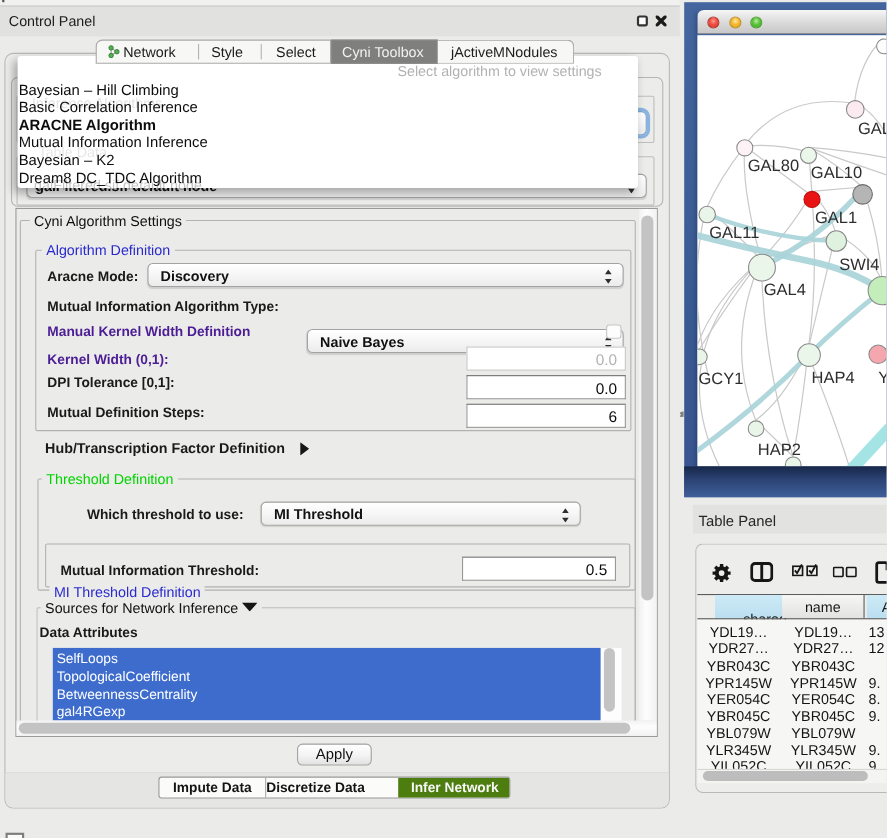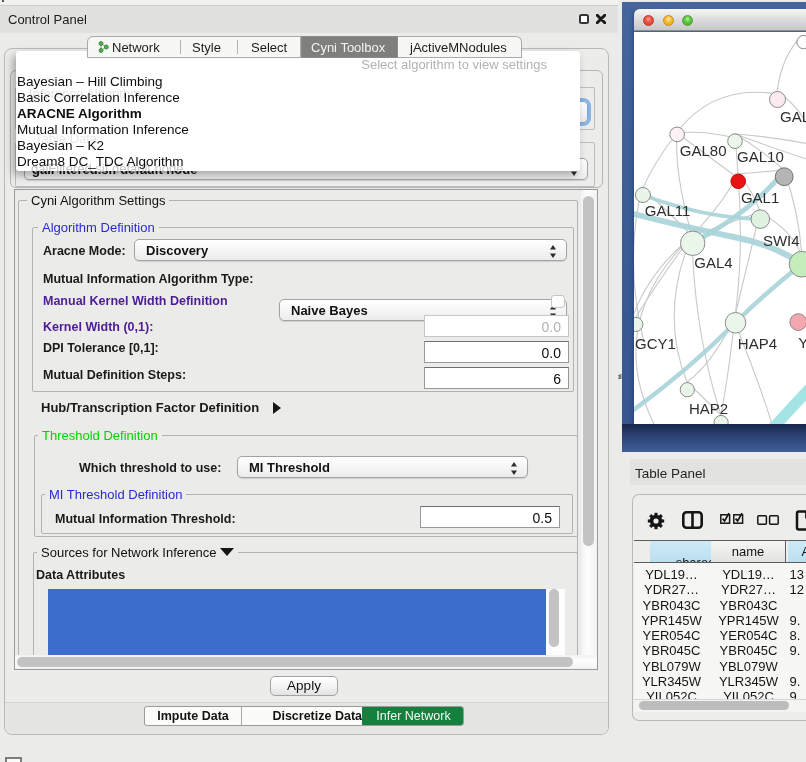--- a/index.html
+++ b/index.html
@@ -119,50 +119,51 @@
 </div>
 <div class="abs b13" style="left:79px;top:461px;">Which threshold to use:</div>
 <div class="combo" style="left:237px;top:456px;width:291px;">
     <span class="ct">MI Threshold</span>
   <svg class="arr" viewBox="0 0 8 13" style="width:8px;height:13px;top:4.5px;">
       <path d="M4 0 L7 4.4 L1 4.4 Z" fill="#2e2e2e"></path>
       <path d="M4 13 L7 8.6 L1 8.6 Z" fill="#2e2e2e"></path>
     </svg>
   </div>
 <div class="group" style="left:41px;top:494px;width:532px;height:40px;">
-  <span class="gtitle" style="left:3px;color:#2a2ad0;">MI Threshold Definition</span>
+  <span class="gtitle" style="left:3px;color:#2a2ad0;margin-top:44px;">MI Threshold Definition</span>
 </div>
 <div class="abs b13" style="left:55px;top:512px;">Mutual Information Threshold:</div>
 <div class="field" style="left:420px;top:506px;width:140px;">0.5</div>
 
 <div class="group" style="left:33px;top:552px;width:545px;height:105px;border-bottom:none;">
   <span class="gtitle" style="left:3px;color:#111;">Sources for Network Inference <svg width="14" height="9" viewBox="0 0 14 9" style="vertical-align:1px;">
         <path d="M0 1 L14 1 L7 9 Z" fill="#161616"></path>
       </svg></span>
 </div>
 <div class="abs b13" style="left:36px;top:568px;">Data Attributes</div>
 <div class="abs" style="left:48px;top:589px;width:517px;height:67px;background:#fdfdfd;">
   <div style="position:absolute;left:0;top:0;width:498px;height:66px;background:#3d6ccd;"></div>
+  <div style="position:absolute;left:3.5px;top:2px;font-size:12.5px;line-height:16px;color:#fff;">SelfLoops<br>TopologicalCoefficient<br>BetweennessCentrality<br>gal4RGexp</div>
   <div class="thumb" style="left:501px;top:0px;width:10px;height:58px;border-radius:5px;"></div>
 </div>
 
 <div class="abs" style="left:581px;top:190px;width:16px;height:465px;background:linear-gradient(90deg,#f2f2f2,#fdfdfd 40%,#f2f2f2);"></div>
 <div class="thumb" style="left:583px;top:196px;width:11px;height:350px;"></div>
 
 <div class="abs" style="left:15px;top:655px;width:582px;height:14px;background:linear-gradient(#f2f2f2,#fdfdfd 40%,#f2f2f2);"></div>
 <div class="thumb" style="left:17px;top:657px;width:556px;height:10px;border-radius:5px;"></div>
 
 <div class="abs" style="left:270px;top:676px;width:68px;height:20px;border:1px solid #a3a3a3;border-radius:5px;background:linear-gradient(#ffffff,#f3f3f3 55%,#e2e2e2);text-align:center;font-size:13.5px;color:#111;padding-top:1px;">Apply</div>
 
 <div class="abs" style="left:5px;top:702px;width:603px;height:32px;background:#e5e5e3;border-radius:0 0 7px 7px;border-top:1px solid #d4d4d2;"></div>
 <div class="abs" style="left:144px;top:706px;width:320px;height:20px;border:1px solid #9a9a9a;border-radius:3px;background:#fbfbf9;overflow:hidden;">
   <div style="position:absolute;left:0;top:0;width:96px;height:20px;font-size:12.5px;font-weight:bold;color:#141414;text-align:center;padding-top:2px;">Impute Data</div>
   <div style="position:absolute;left:96px;top:0;width:1px;height:20px;background:#a9a9a9;"></div>
-  <div style="position:absolute;left:97px;top:0;width:120px;height:20px;font-size:12.5px;font-weight:bold;color:#141414;text-align:right;padding-top:2px;">Discretize Data</div>
-  <div style="position:absolute;left:217px;top:0;width:103px;height:20px;background:#15803d;font-size:12.5px;font-weight:normal;color:#f7f7f5;text-align:center;padding-top:2px;">Infer Network</div>
+  <div style="position:absolute;left:97px;top:0;width:120px;height:20px;font-size:12.5px;font-weight:bold;color:#141414;text-align:left;padding-top:2px;">Discretize Data</div>
+  <div style="position:absolute;left:217px;top:0;width:103px;height:20px;background:#4d7c0f;font-size:12.5px;font-weight:bold;color:#f7f7f5;text-align:center;padding-top:2px;">Infer Network</div>
 </div>
 
 <div class="abs" style="left:5px;top:757px;width:17px;height:12px;border:2px solid #7d7d7d;background:#fbfbf9;"></div>
 
 <div class="abs" style="left:617.5px;top:373.5px;width:4px;height:5.5px;background:#666;clip-path:polygon(0 35%,100% 0,100% 100%,0 100%,40% 60%);opacity:0.8;"></div>
 
 <div class="abs" style="left:622px;top:2px;width:184px;height:450px;background:linear-gradient(#44659d,#3a5a93 60%,#385590);"></div>
 
 <div class="abs" style="left:634px;top:9px;width:172px;height:415px;box-shadow:0 3px 4px rgba(10,20,50,0.5);">
   <div style="position:absolute;left:0;top:0;width:172px;height:22px;background:linear-gradient(#f6f6f6,#dcdcdc 50%,#c8c8c8);border-bottom:1px solid #8e8e8e;border-radius:6px 0 0 0;"></div>

